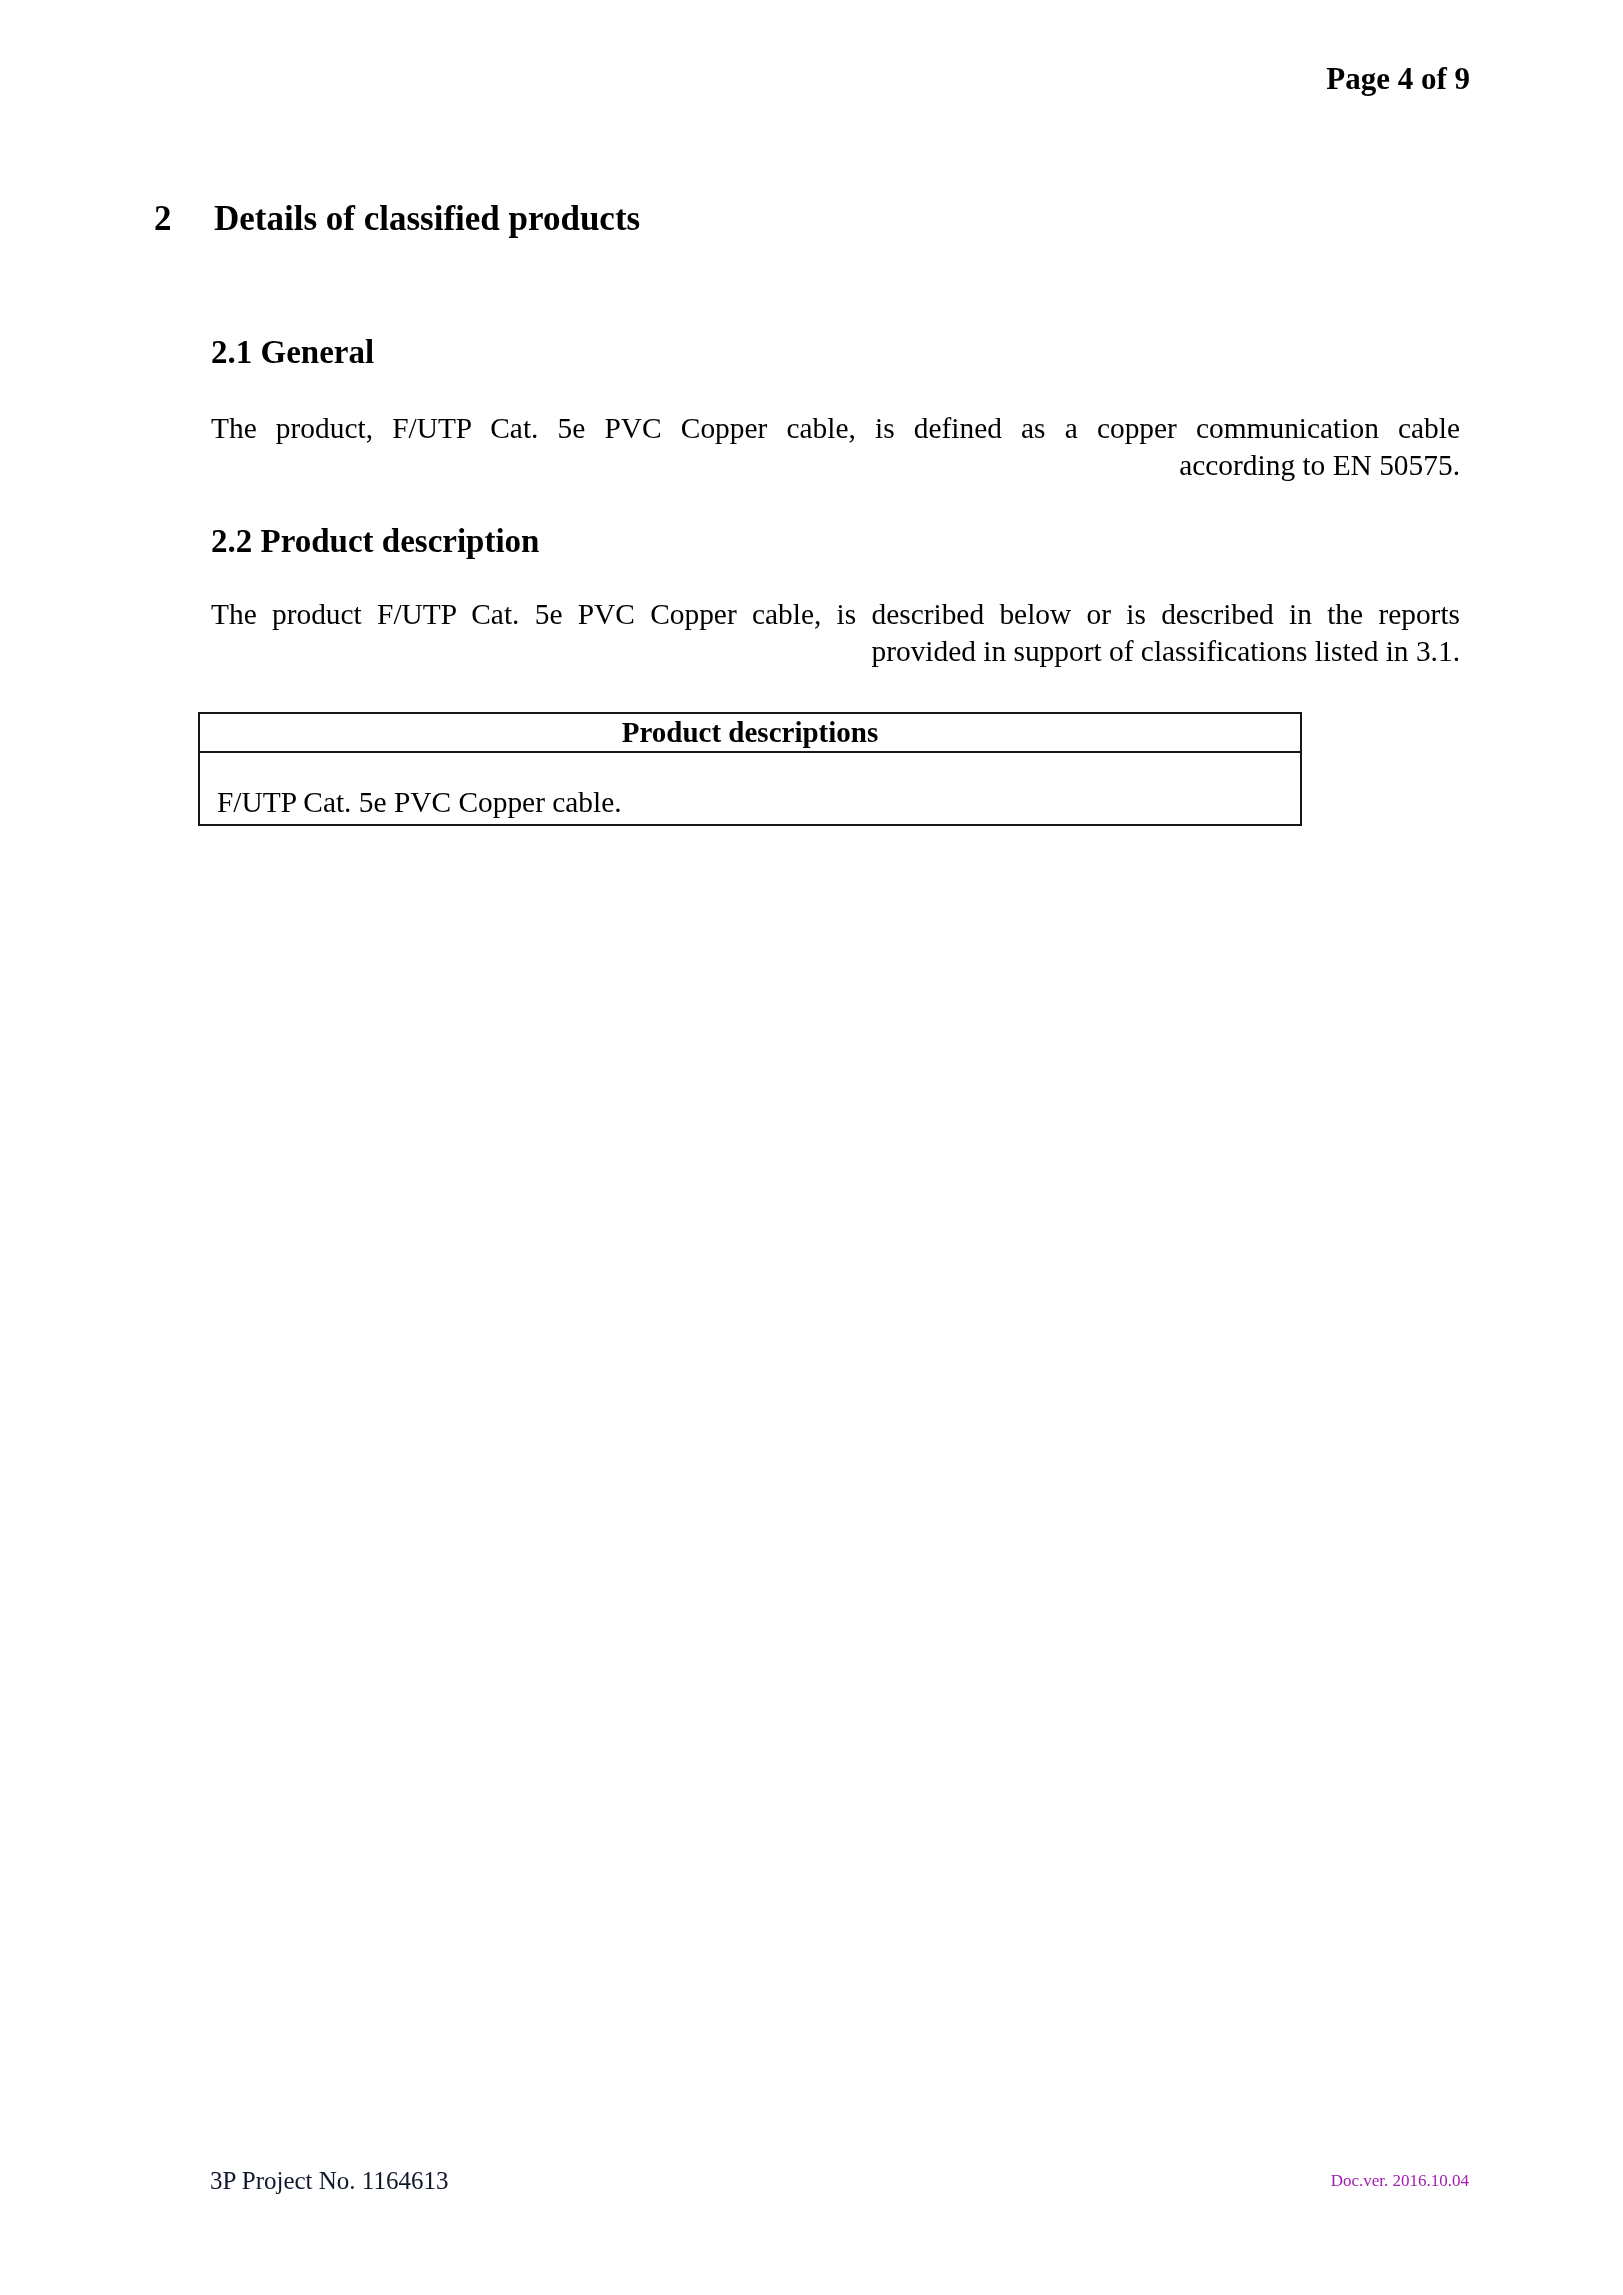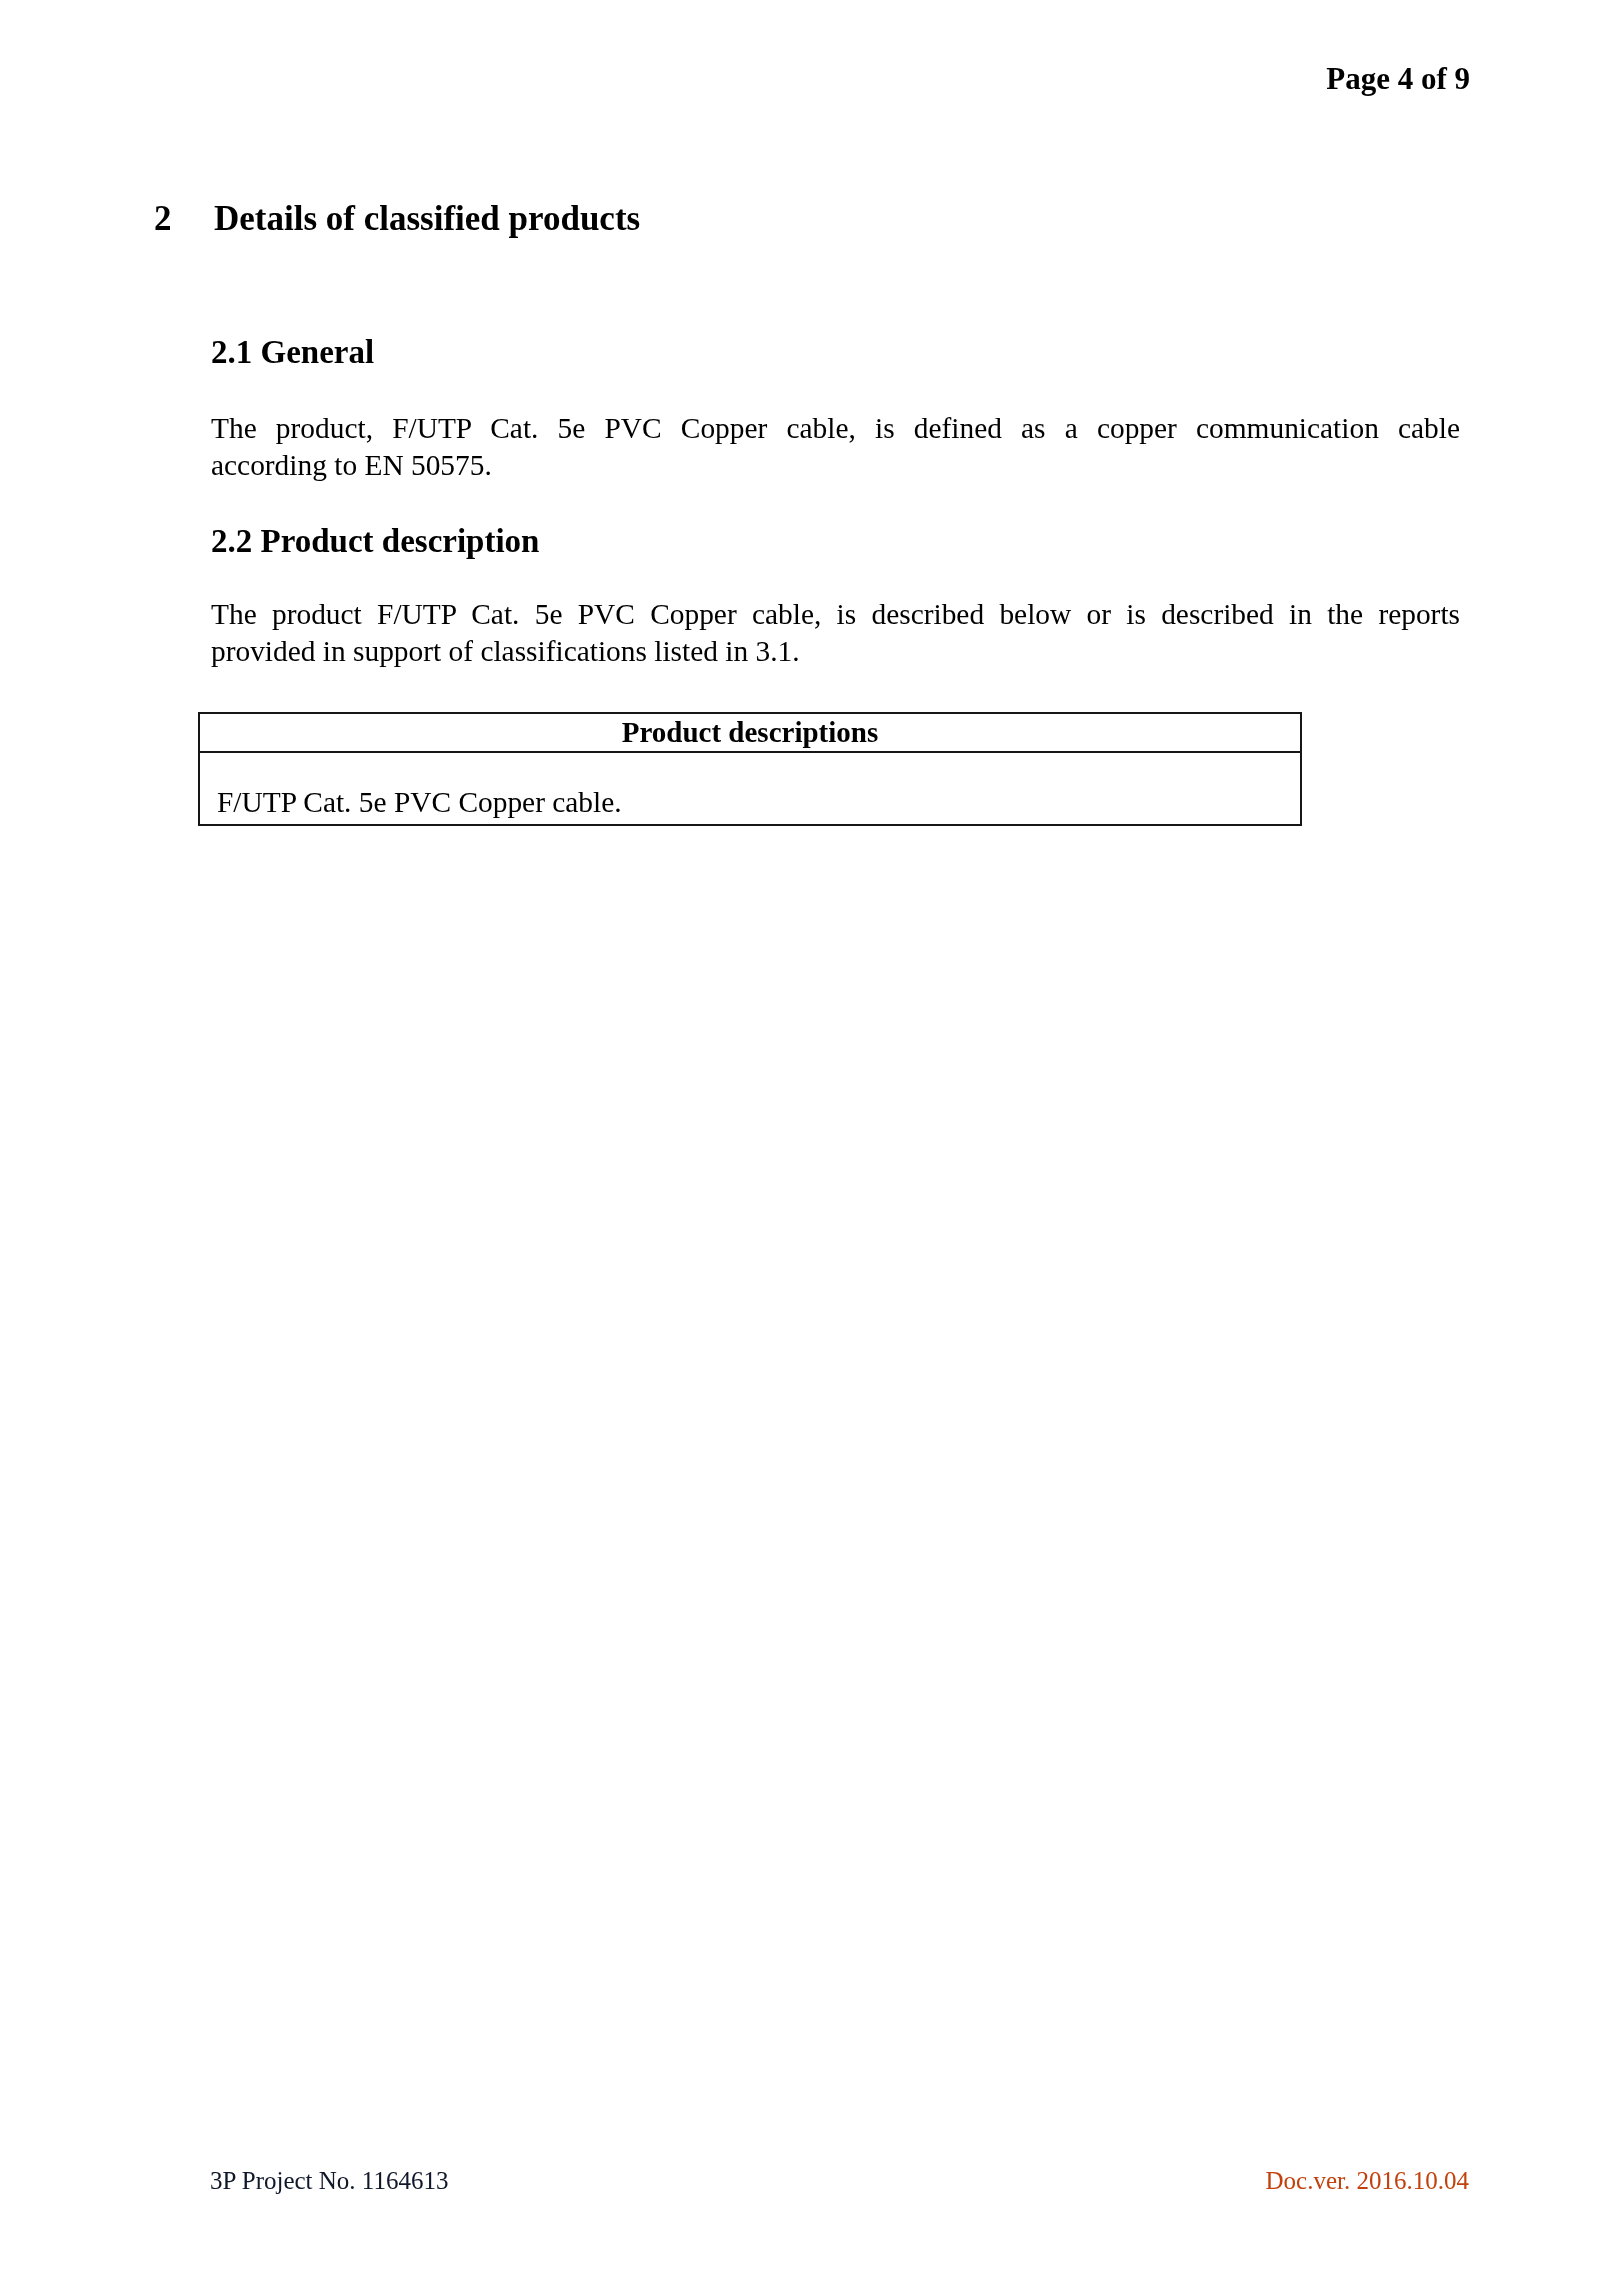--- a/index.html
+++ b/index.html
@@ -56,21 +56,21 @@
     font-size: 29.4px;
     line-height: 37px;
   }
   .para-1 { top: 410px; }
   .para-2 { top: 596px; }
   .line-stretch {
     text-align: justify;
     text-align-last: justify;
   }
   .line-plain {
-    text-align: left;
+    text-align: right;
   }
   .tbl {
     position: absolute;
     top: 712px;
     left: 198px;
     width: 1104px;
     box-sizing: border-box;
     border: 2px solid #161616;
     background: #ffffff;
   }
@@ -96,23 +96,23 @@
     left: 210px;
     font-size: 25px;
     line-height: 29px;
     color: #0f172a;
     white-space: nowrap;
   }
   .footer-right {
     position: absolute;
     top: 2166px;
     right: 154px;
-    font-size: 25px;
+    font-size: 17px;
     line-height: 29px;
-    color: #c2410c;
+    color: #a21caf;
     white-space: nowrap;
   }
 </style>
 </head>
 <body>
 
 <div class="page">
 
   <div class="page-number">Page 4 of 9</div>
 

